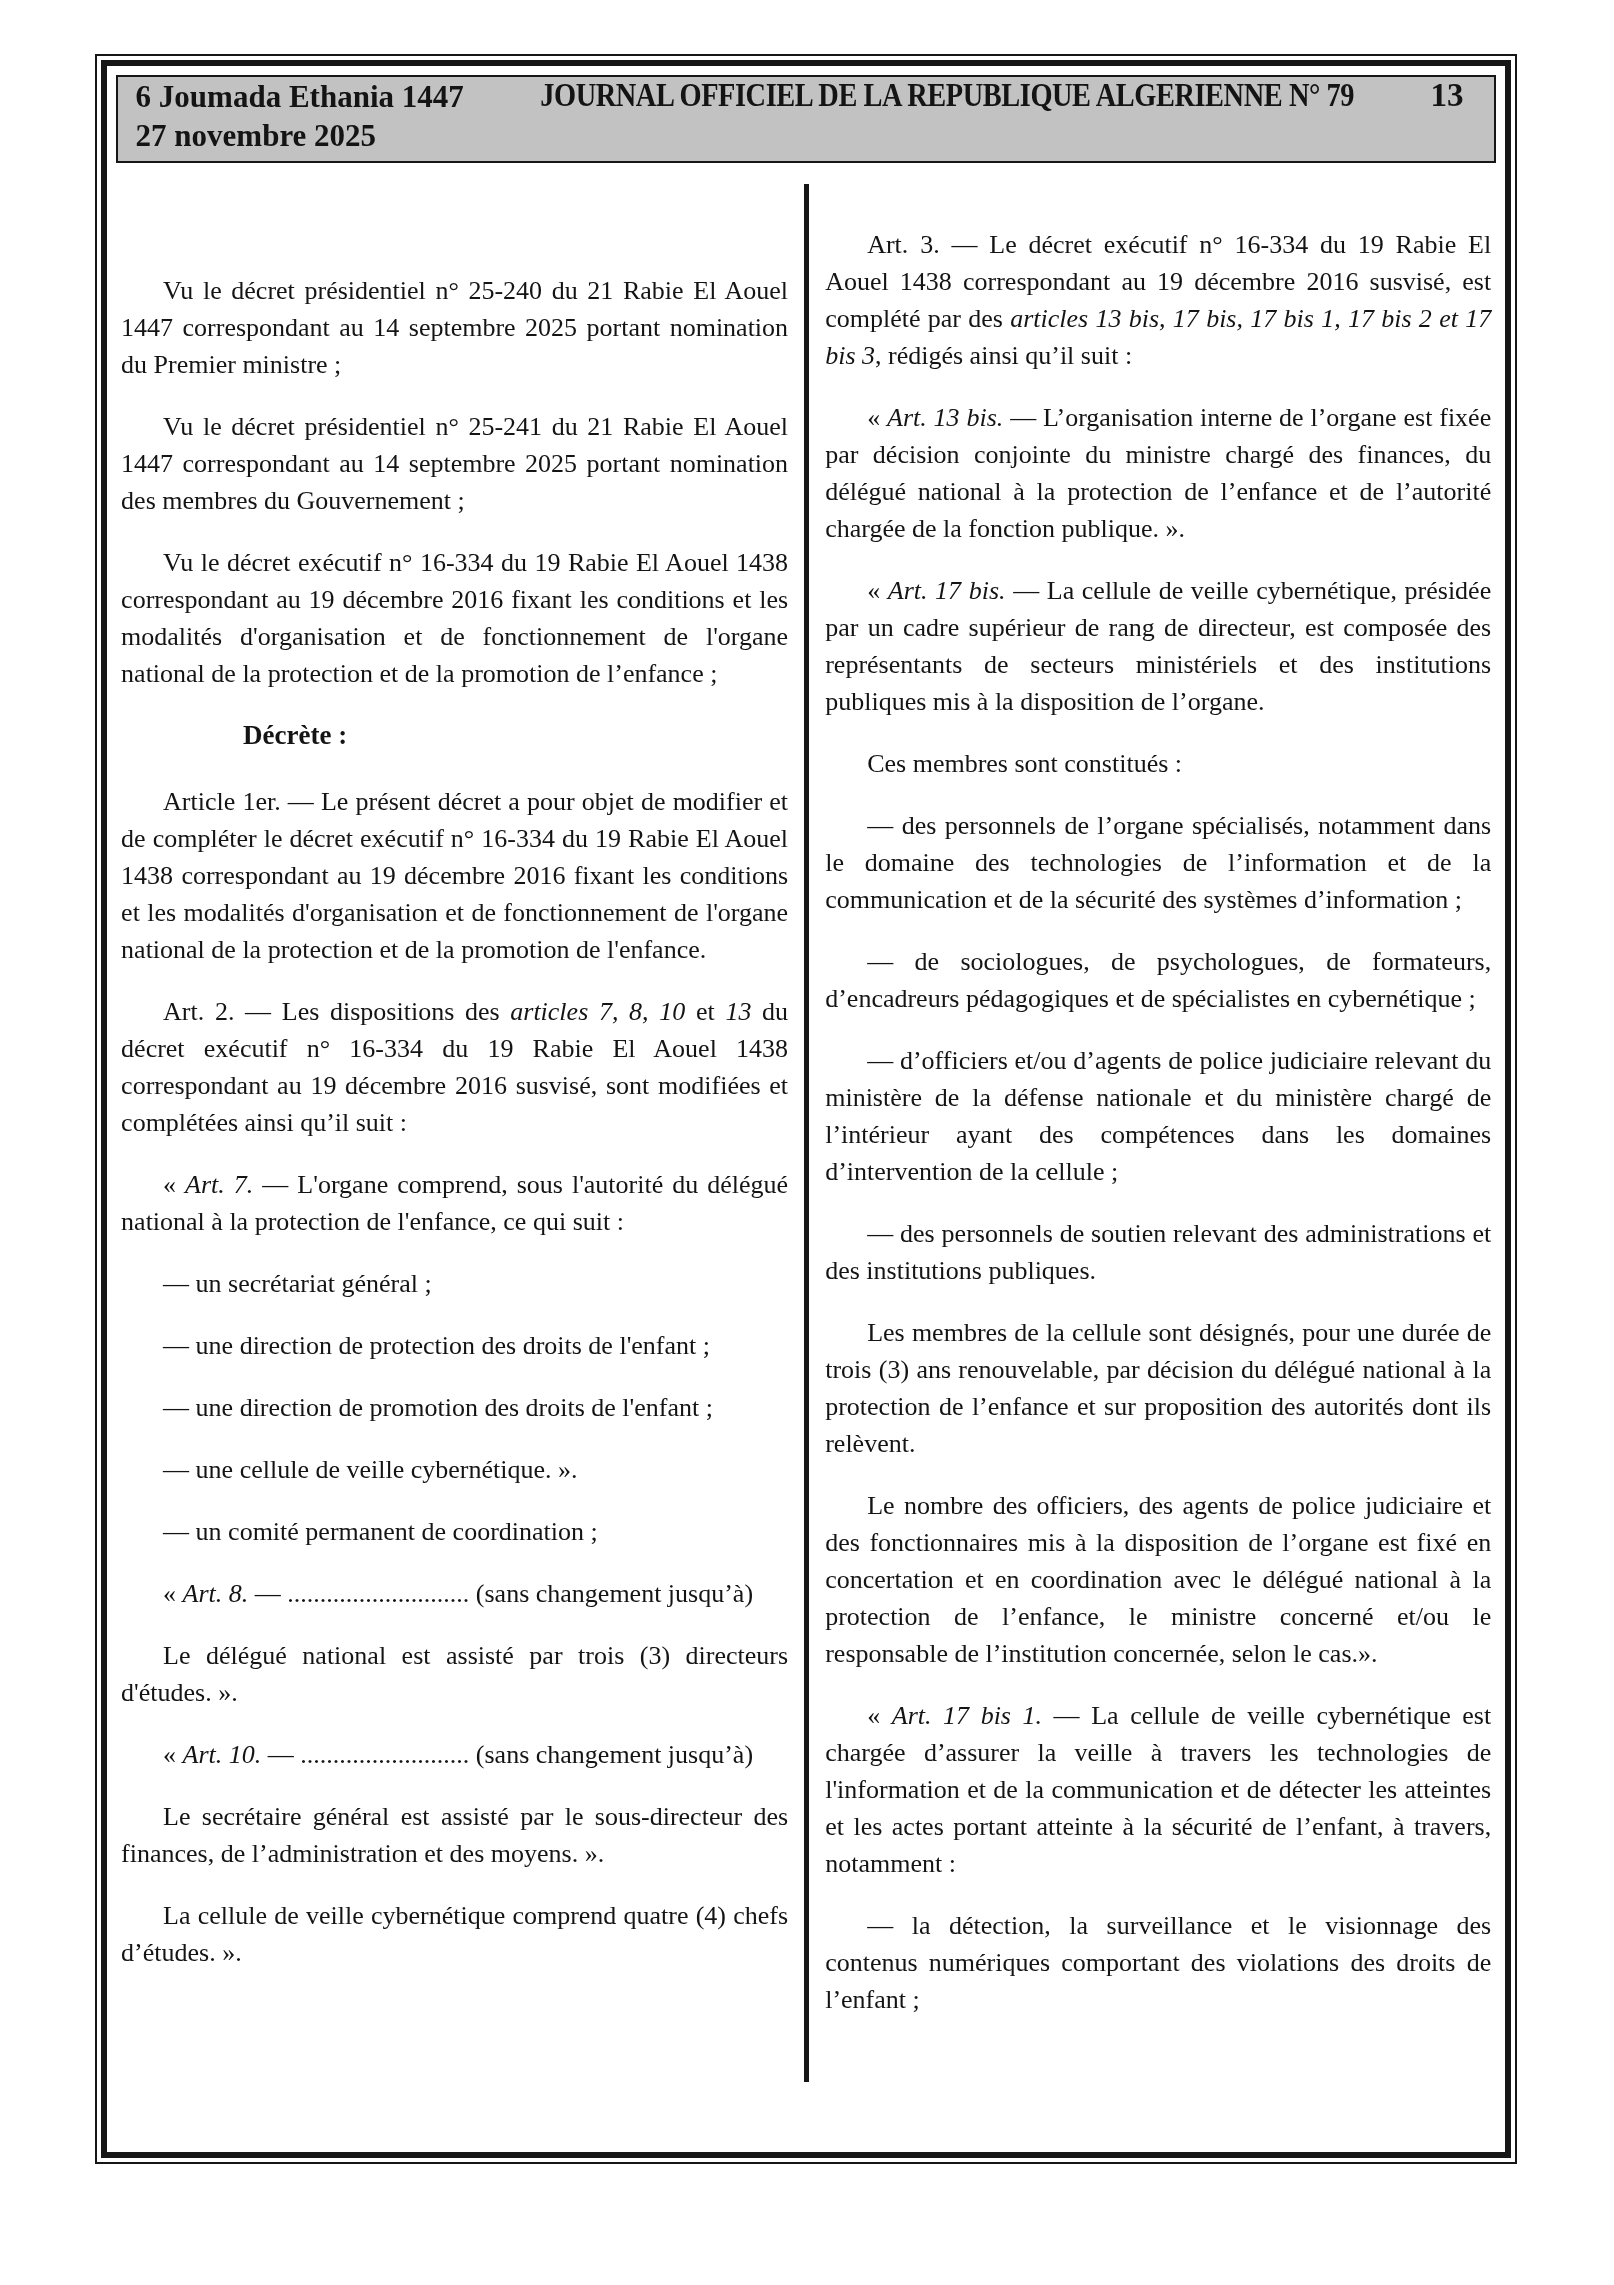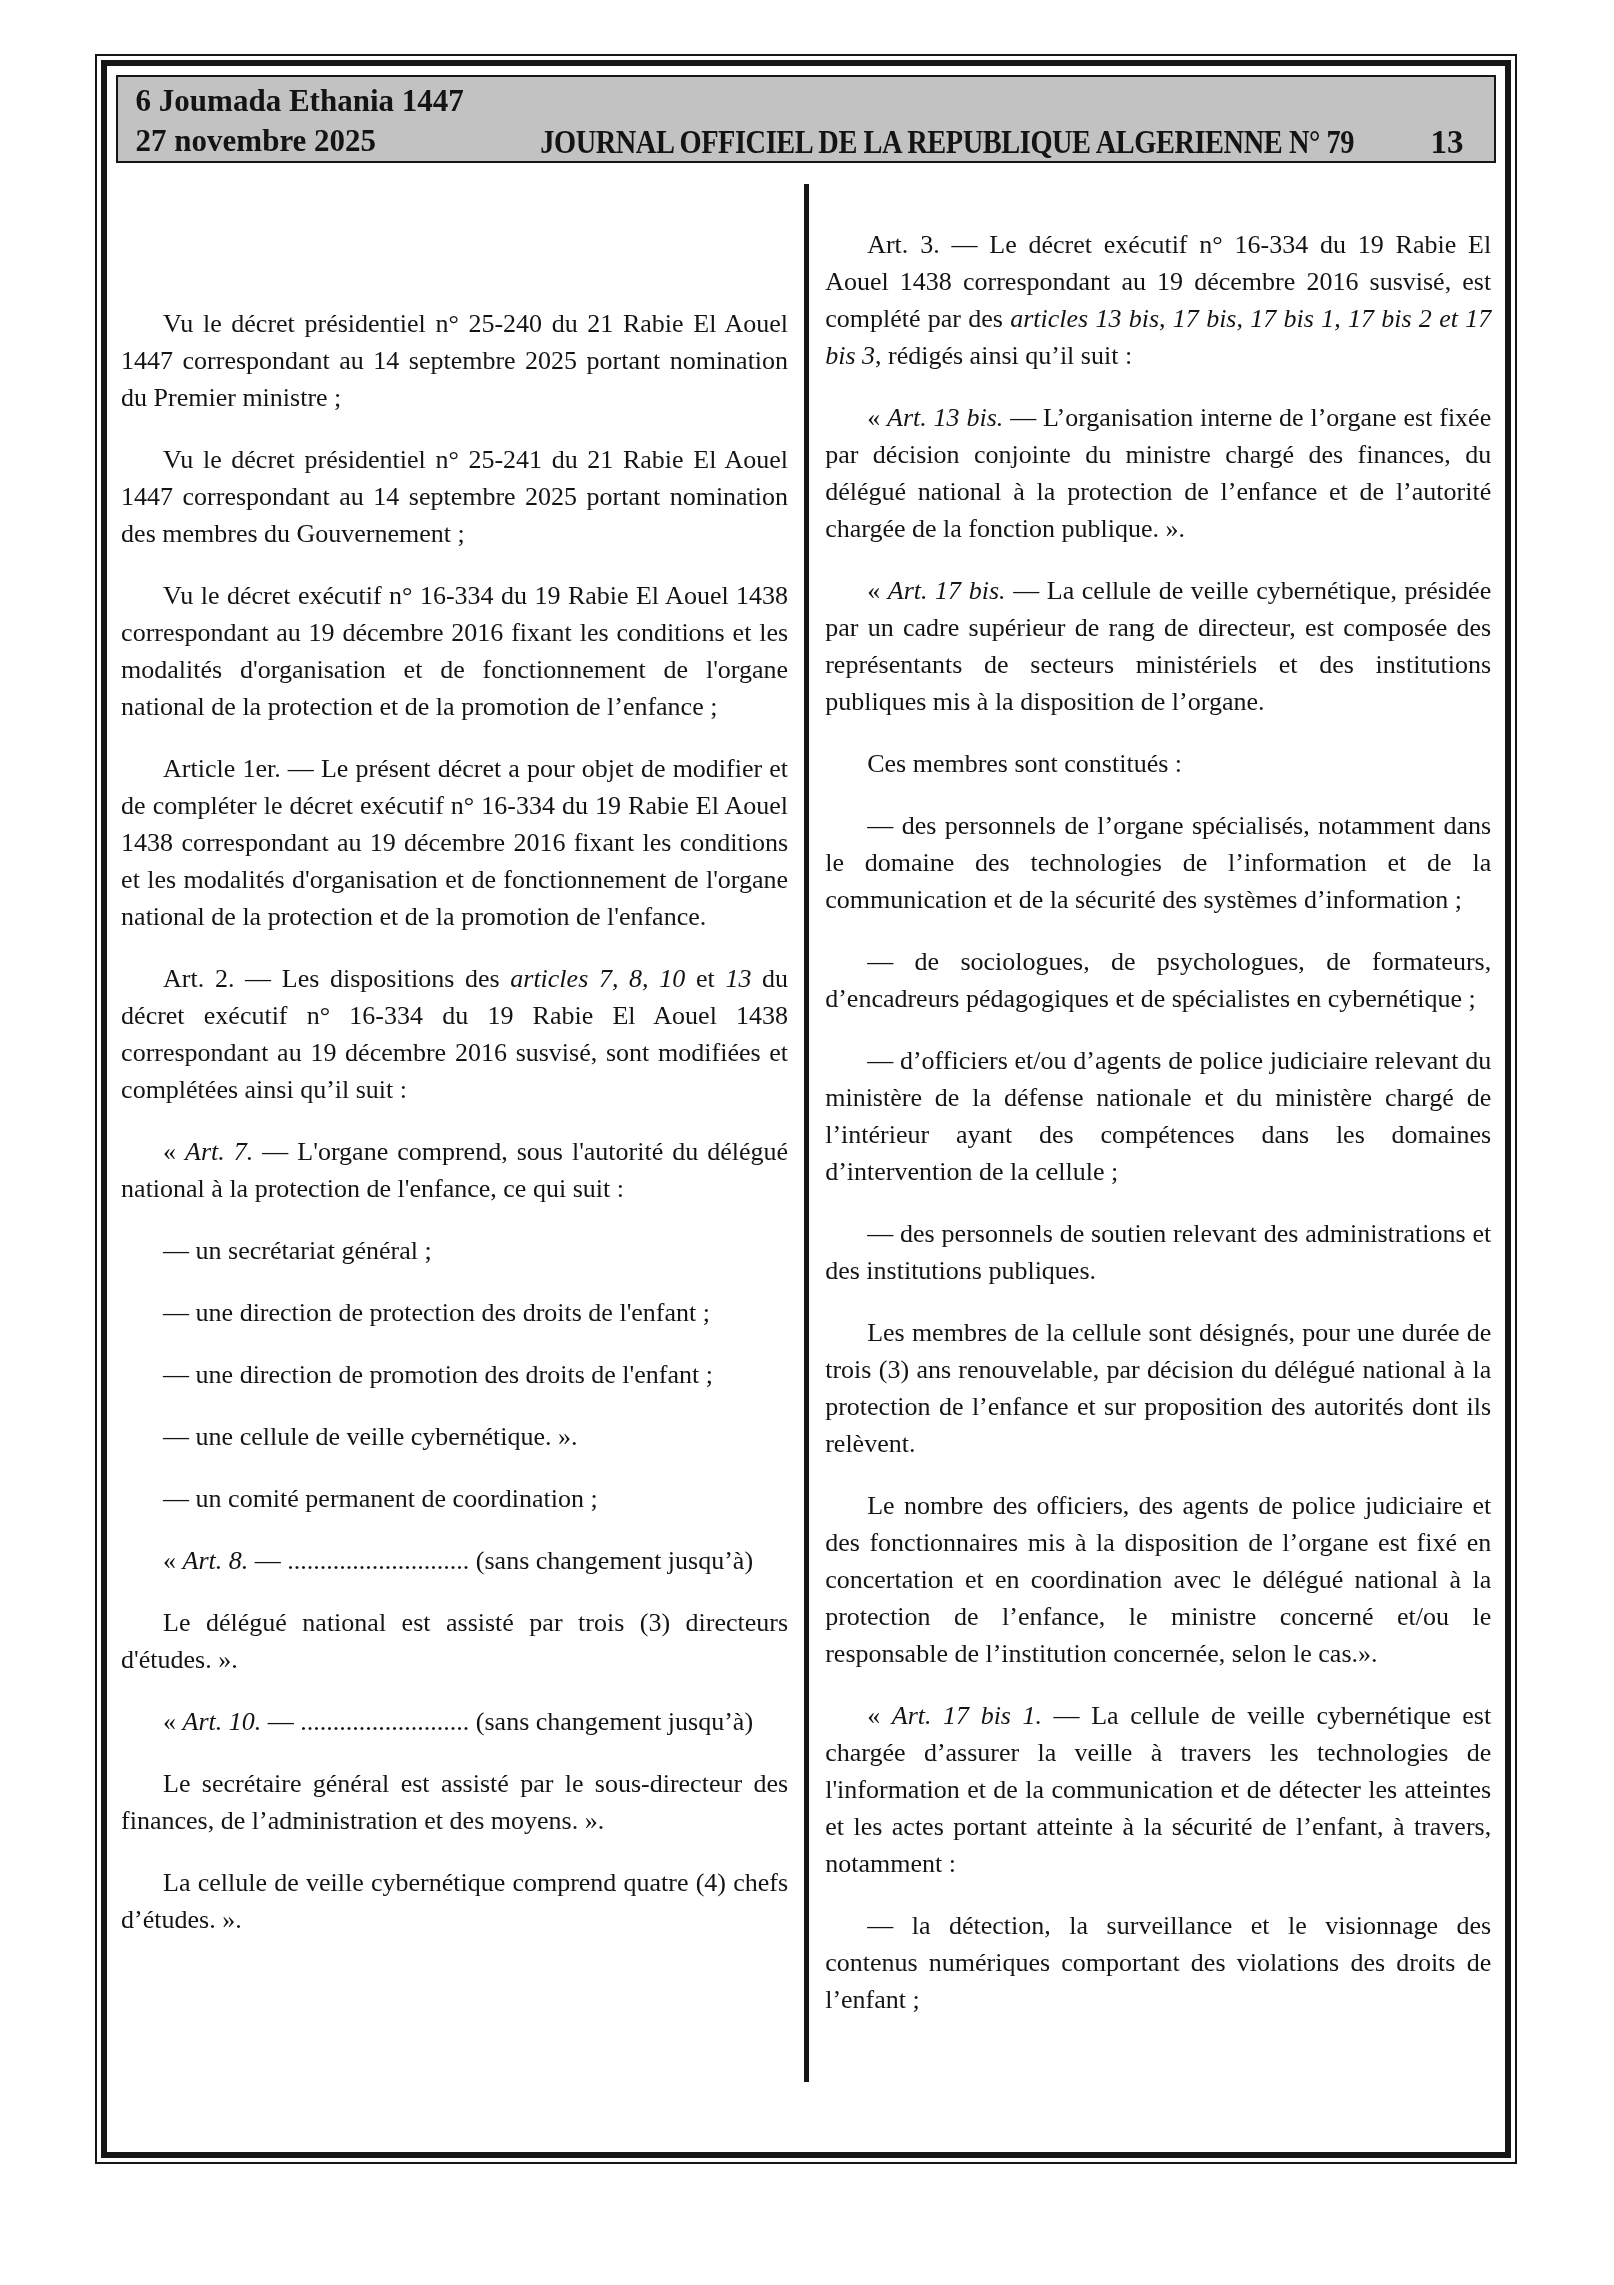--- a/index.html
+++ b/index.html
@@ -11,21 +11,21 @@
   .frame-outer{
     position:absolute;left:95px;top:54px;width:1422px;height:2110px;
     border:2.7px solid #161616;padding:3.6px;box-sizing:border-box;background:#ffffff;
   }
   .frame-inner{
     width:100%;height:100%;border:6.3px solid #161616;box-sizing:border-box;
     position:relative;overflow:hidden;background:#ffffff;
   }
   .header-band{
     margin:9px 9px 0 9px;height:88px;border:2.7px solid #161616;box-sizing:border-box;
-    display:flex;align-items:flex-end;background:#c2c2c2;
+    display:flex;align-items:flex-start;background:#c2c2c2;
   }
   .dates{
     padding-left:18px;font-weight:bold;font-size:31px;line-height:1.28;white-space:nowrap;
   }
   .jtitle-wrap{flex:1;text-align:center;overflow:hidden;}
   .jtitle{
     display:inline-block;font-weight:bold;font-size:33px;letter-spacing:-0.5px;
     transform:scaleX(0.86);transform-origin:center;white-space:nowrap;
   }
   .pagenum{padding-right:31px;font-weight:bold;font-size:33px;}
@@ -61,20 +61,21 @@
         <span class="jtitle">JOURNAL OFFICIEL DE LA REPUBLIQUE ALGERIENNE N° 79</span>
       </div>
       <div class="pagenum">13</div>
     </div>
 
     <div class="columns">
       <div class="col col-left">
           <p class="para"><span>Vu le décret présidentiel n° 25-240 du 21 Rabie El Aouel 1447 correspondant au 14 septembre 2025 portant nomination du Premier ministre ;</span></p>
           <p class="para"><span>Vu le décret présidentiel n° 25-241 du 21 Rabie El Aouel 1447 correspondant au 14 septembre 2025 portant nomination des membres du Gouvernement ;</span></p>
           <p class="para"><span>Vu le décret exécutif n° 16-334 du 19 Rabie El Aouel 1438 correspondant au 19 décembre 2016 fixant les conditions et les modalités d'organisation et de fonctionnement de l'organe national de la protection et de la promotion de l’enfance ;</span></p>
+          <p class="para decrete"><span>Décrète :</span></p>
           <p class="para"><span>Article 1er. — Le présent décret a pour objet de modifier et de compléter le décret exécutif n° 16-334 du 19 Rabie El Aouel 1438 correspondant au 19 décembre 2016 fixant les conditions et les modalités d'organisation et de fonctionnement de l'organe national de la protection et de la promotion de l'enfance.</span></p>
           <p class="para"><span>Art. 2. — Les dispositions des </span><span class="it">articles 7, 8, 10</span><span> et </span><span class="it">13</span><span> du décret exécutif n° 16-334 du 19 Rabie El Aouel 1438 correspondant au 19 décembre 2016 susvisé, sont modifiées et complétées ainsi qu’il suit :</span></p>
           <p class="para"><span>« </span><span class="it">Art. 7.</span><span> — L'organe comprend, sous l'autorité du délégué national à la protection de l'enfance, ce qui suit :</span></p>
           <p class="para"><span>— un secrétariat général ;</span></p>
           <p class="para"><span>— une direction de protection des droits de l'enfant ;</span></p>
           <p class="para"><span>— une direction de promotion des droits de l'enfant ;</span></p>
           <p class="para"><span>— une cellule de veille cybernétique. ».</span></p>
           <p class="para"><span>— un comité permanent de coordination ;</span></p>
           <p class="para"><span>« </span><span class="it">Art. 8.</span><span> — ............................ (sans changement jusqu’à)</span></p>
           <p class="para"><span>Le délégué national est assisté par trois (3) directeurs d'études. ».</span></p>

